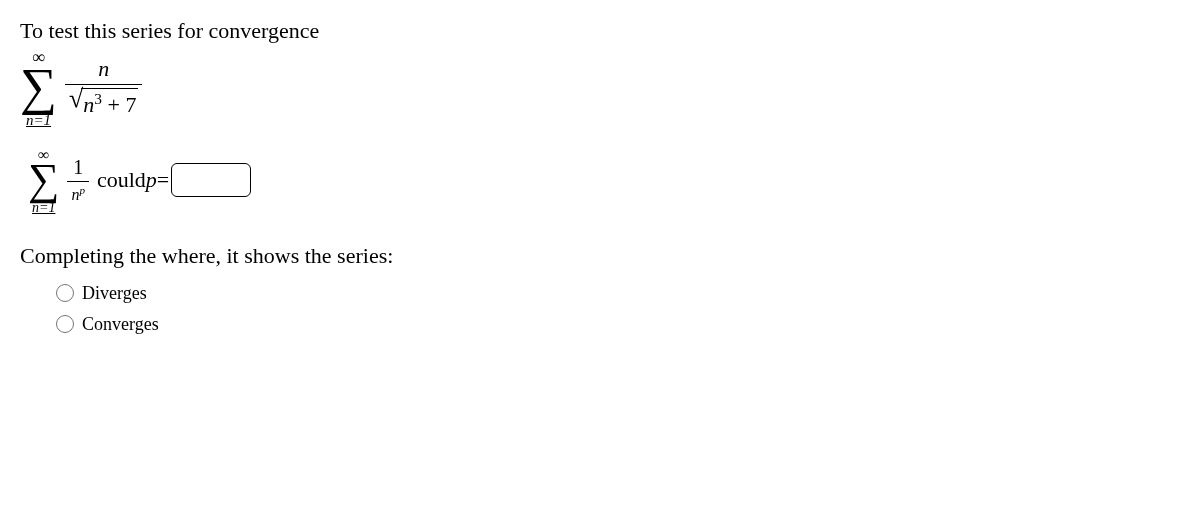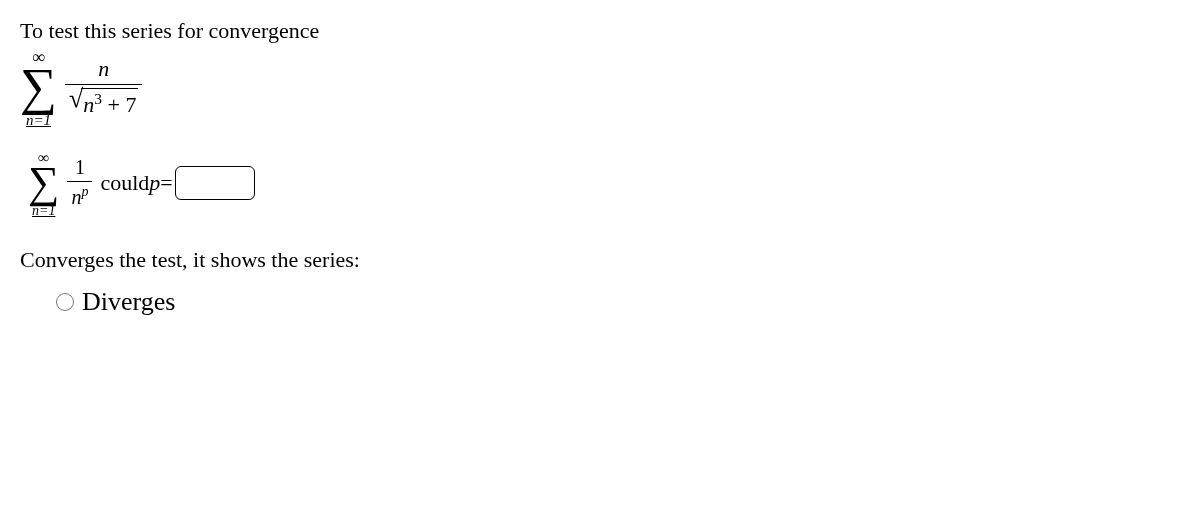--- a/index.html
+++ b/index.html
@@ -82,21 +82,21 @@
     }
     .inline-formula {
       display: flex;
       align-items: center;
       margin: 0 8px;
     }
     .inline-formula .sigma { font-size: 44px; }
     .inline-formula .sigma-top { top: -12px; font-size: 16px;}
     .inline-formula .sigma-bot { bottom: -14px; font-size: 14px;}
     .inline-formula .frac .num { font-size: 20px; }
-    .inline-formula .frac .den { font-size: 20px; }
+    .inline-formula .frac .den { font-size: 16px; }
     .italic { font-style: italic; }
     .input-box {
       width: 80px;
       height: 34px;
       border: 1.5px solid #000;
       border-radius: 6px;
       font-size: 18px;
       padding: 0 6px;
       margin-left: 2px;
       vertical-align: middle;
@@ -109,21 +109,21 @@
       display: flex;
       align-items: center;
       margin-bottom: 10px;
     }
     .radio-row input[type=radio] {
       width: 18px;
       height: 18px;
       margin-right: 8px;
     }
     .radio-row label {
-      font-size: 26px;
+      font-size: 18px;
     }
     .nspace { font-style: normal; }
   </style>
 </head>
 <body>
 
 <div class="line1">To test this series for convergence</div>
 
 <div class="formula-block">
   <span class="sigma-group">
@@ -153,20 +153,24 @@
       <span class="num" style="font-style:normal">1</span>
       <span class="den"><span class="italic">n</span><sup class="italic">p</sup></span>
     </span>
   </span>
   <span> could </span>
   <span class="italic">p</span>
   <span>=</span>
   <input type="text" class="input-box" value="" style="">
 </div>
 
-<div class="line3">Converges the test, it shows the series:</div>
+<div class="line3">Completing the where, it shows the series:</div>
 
 <div class="radio-group">
   <div class="radio-row">
     <input type="radio" name="ans" id="r1" style="">
     <label for="r1">Diverges</label>
   </div>
+  <div class="radio-row">
+    <input type="radio" name="ans" id="r2" style="">
+    <label for="r2">Converges</label>
+  </div>
 </div>
 
 </body></html>

